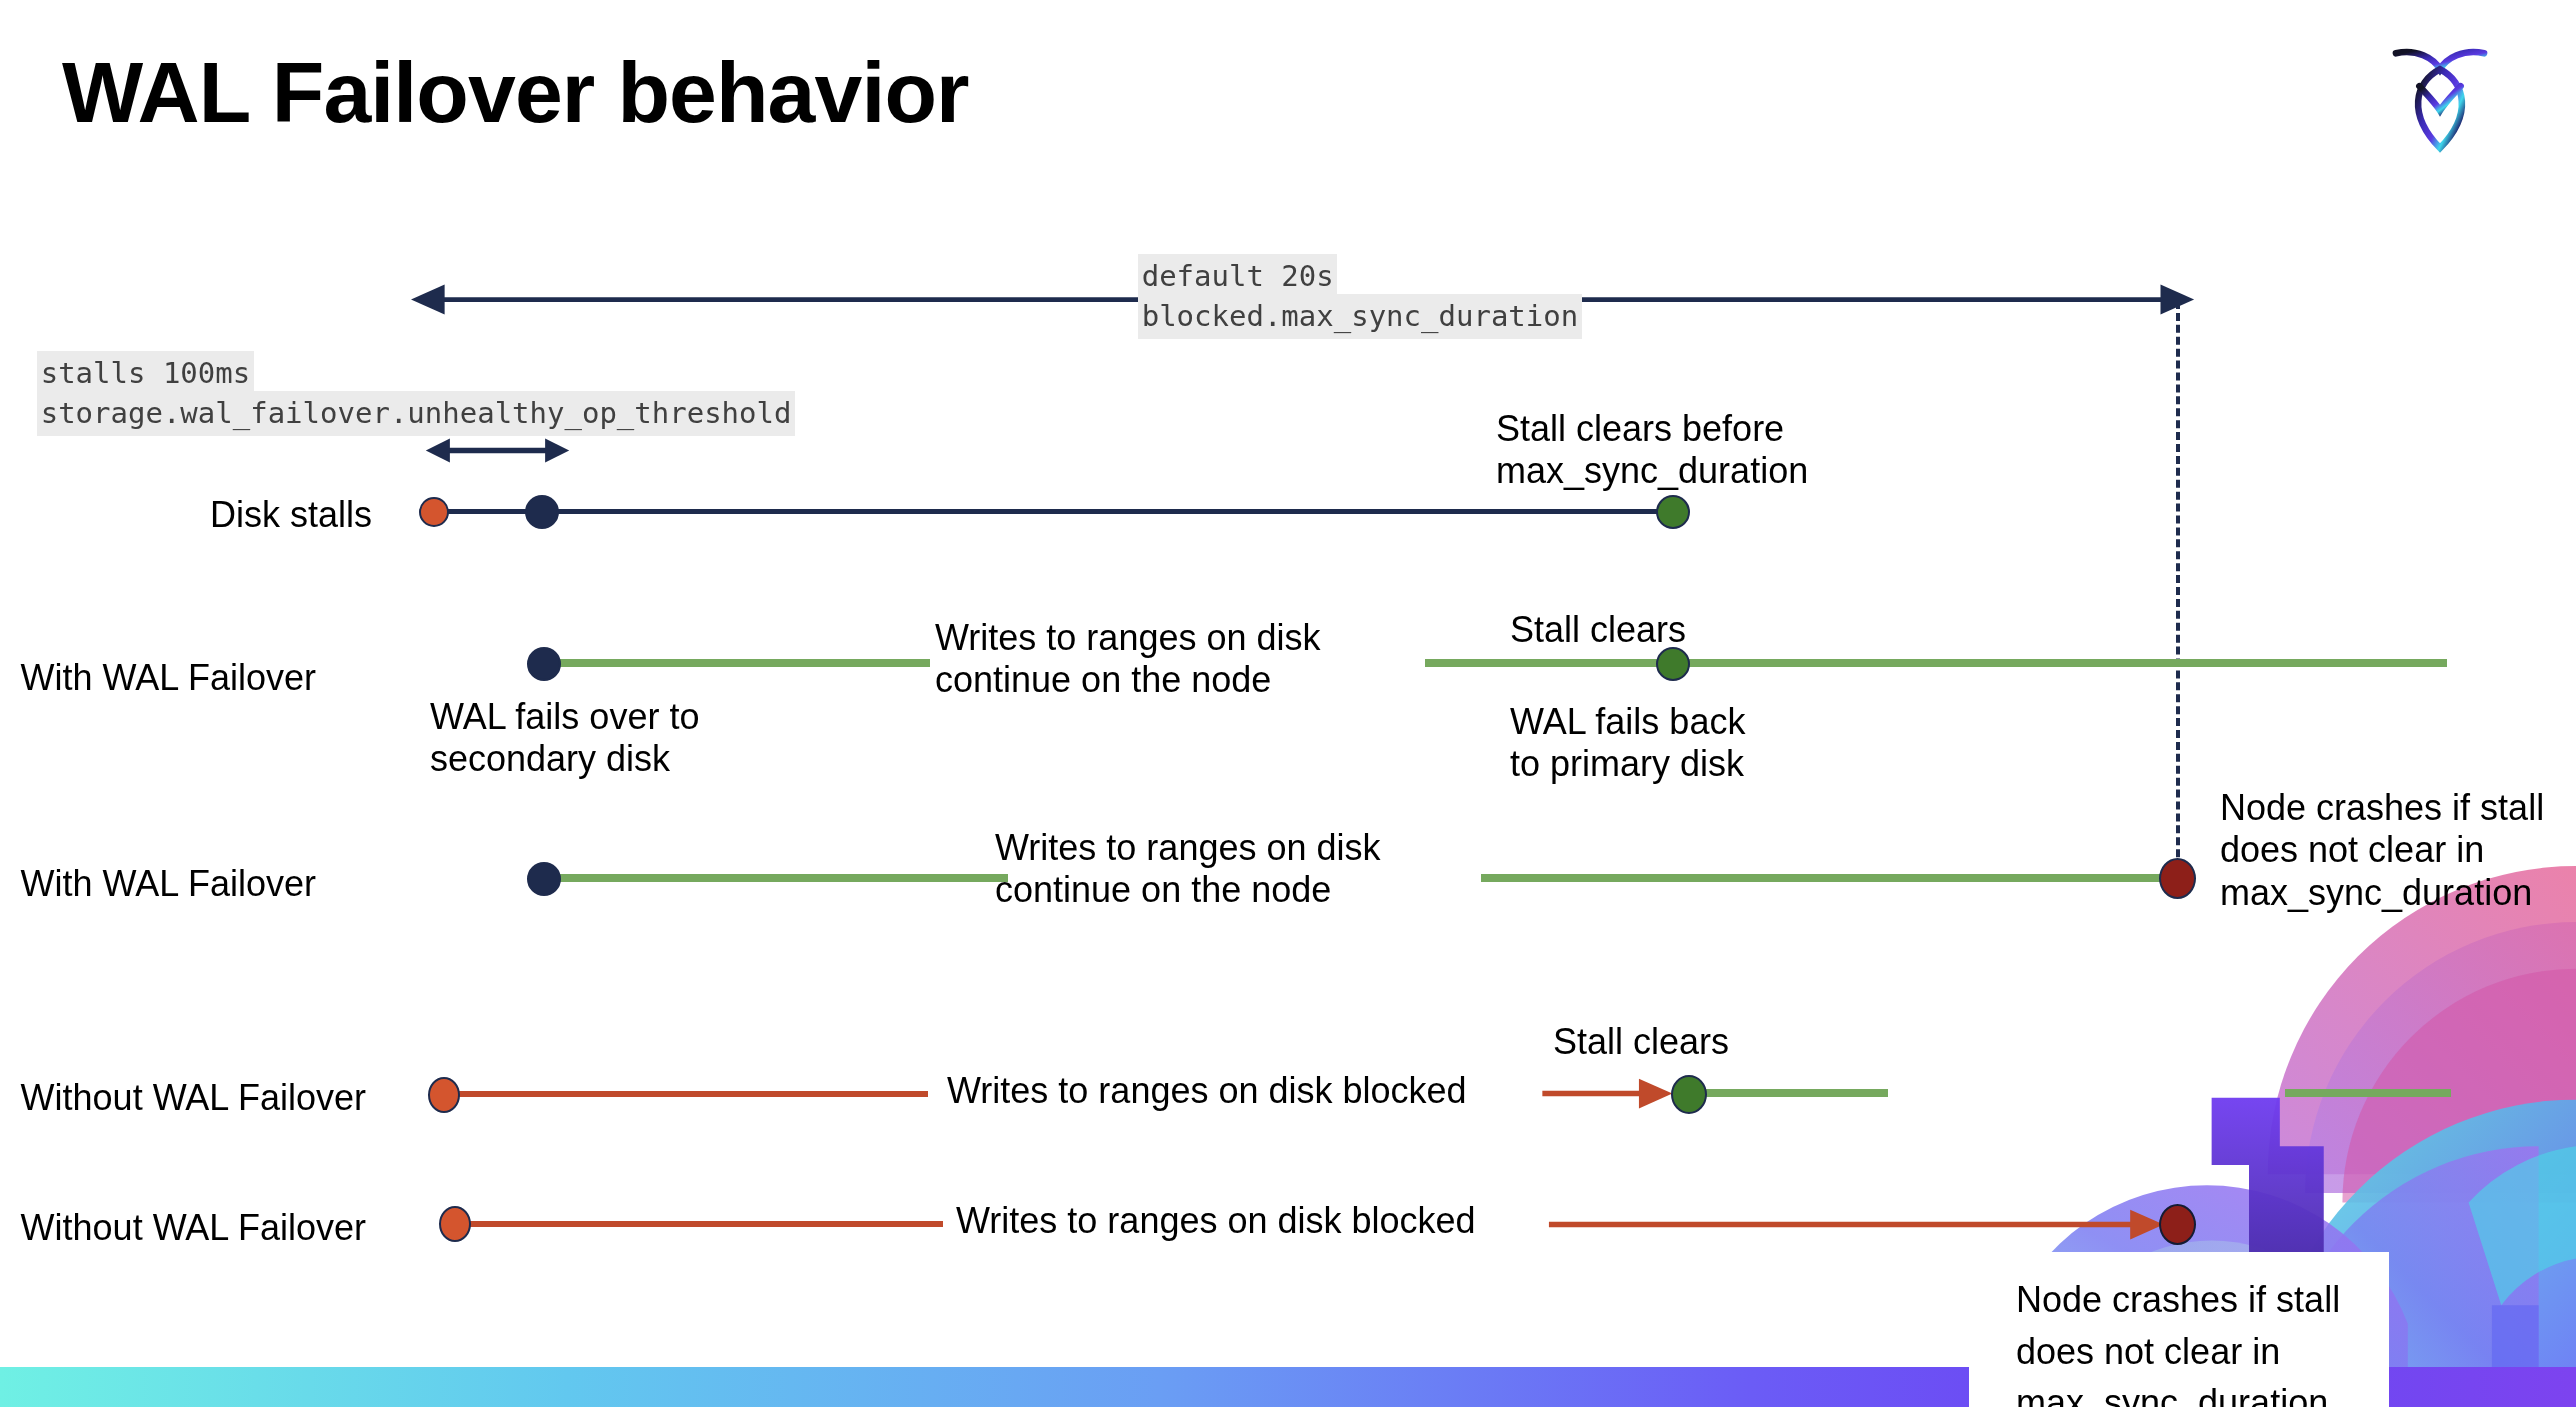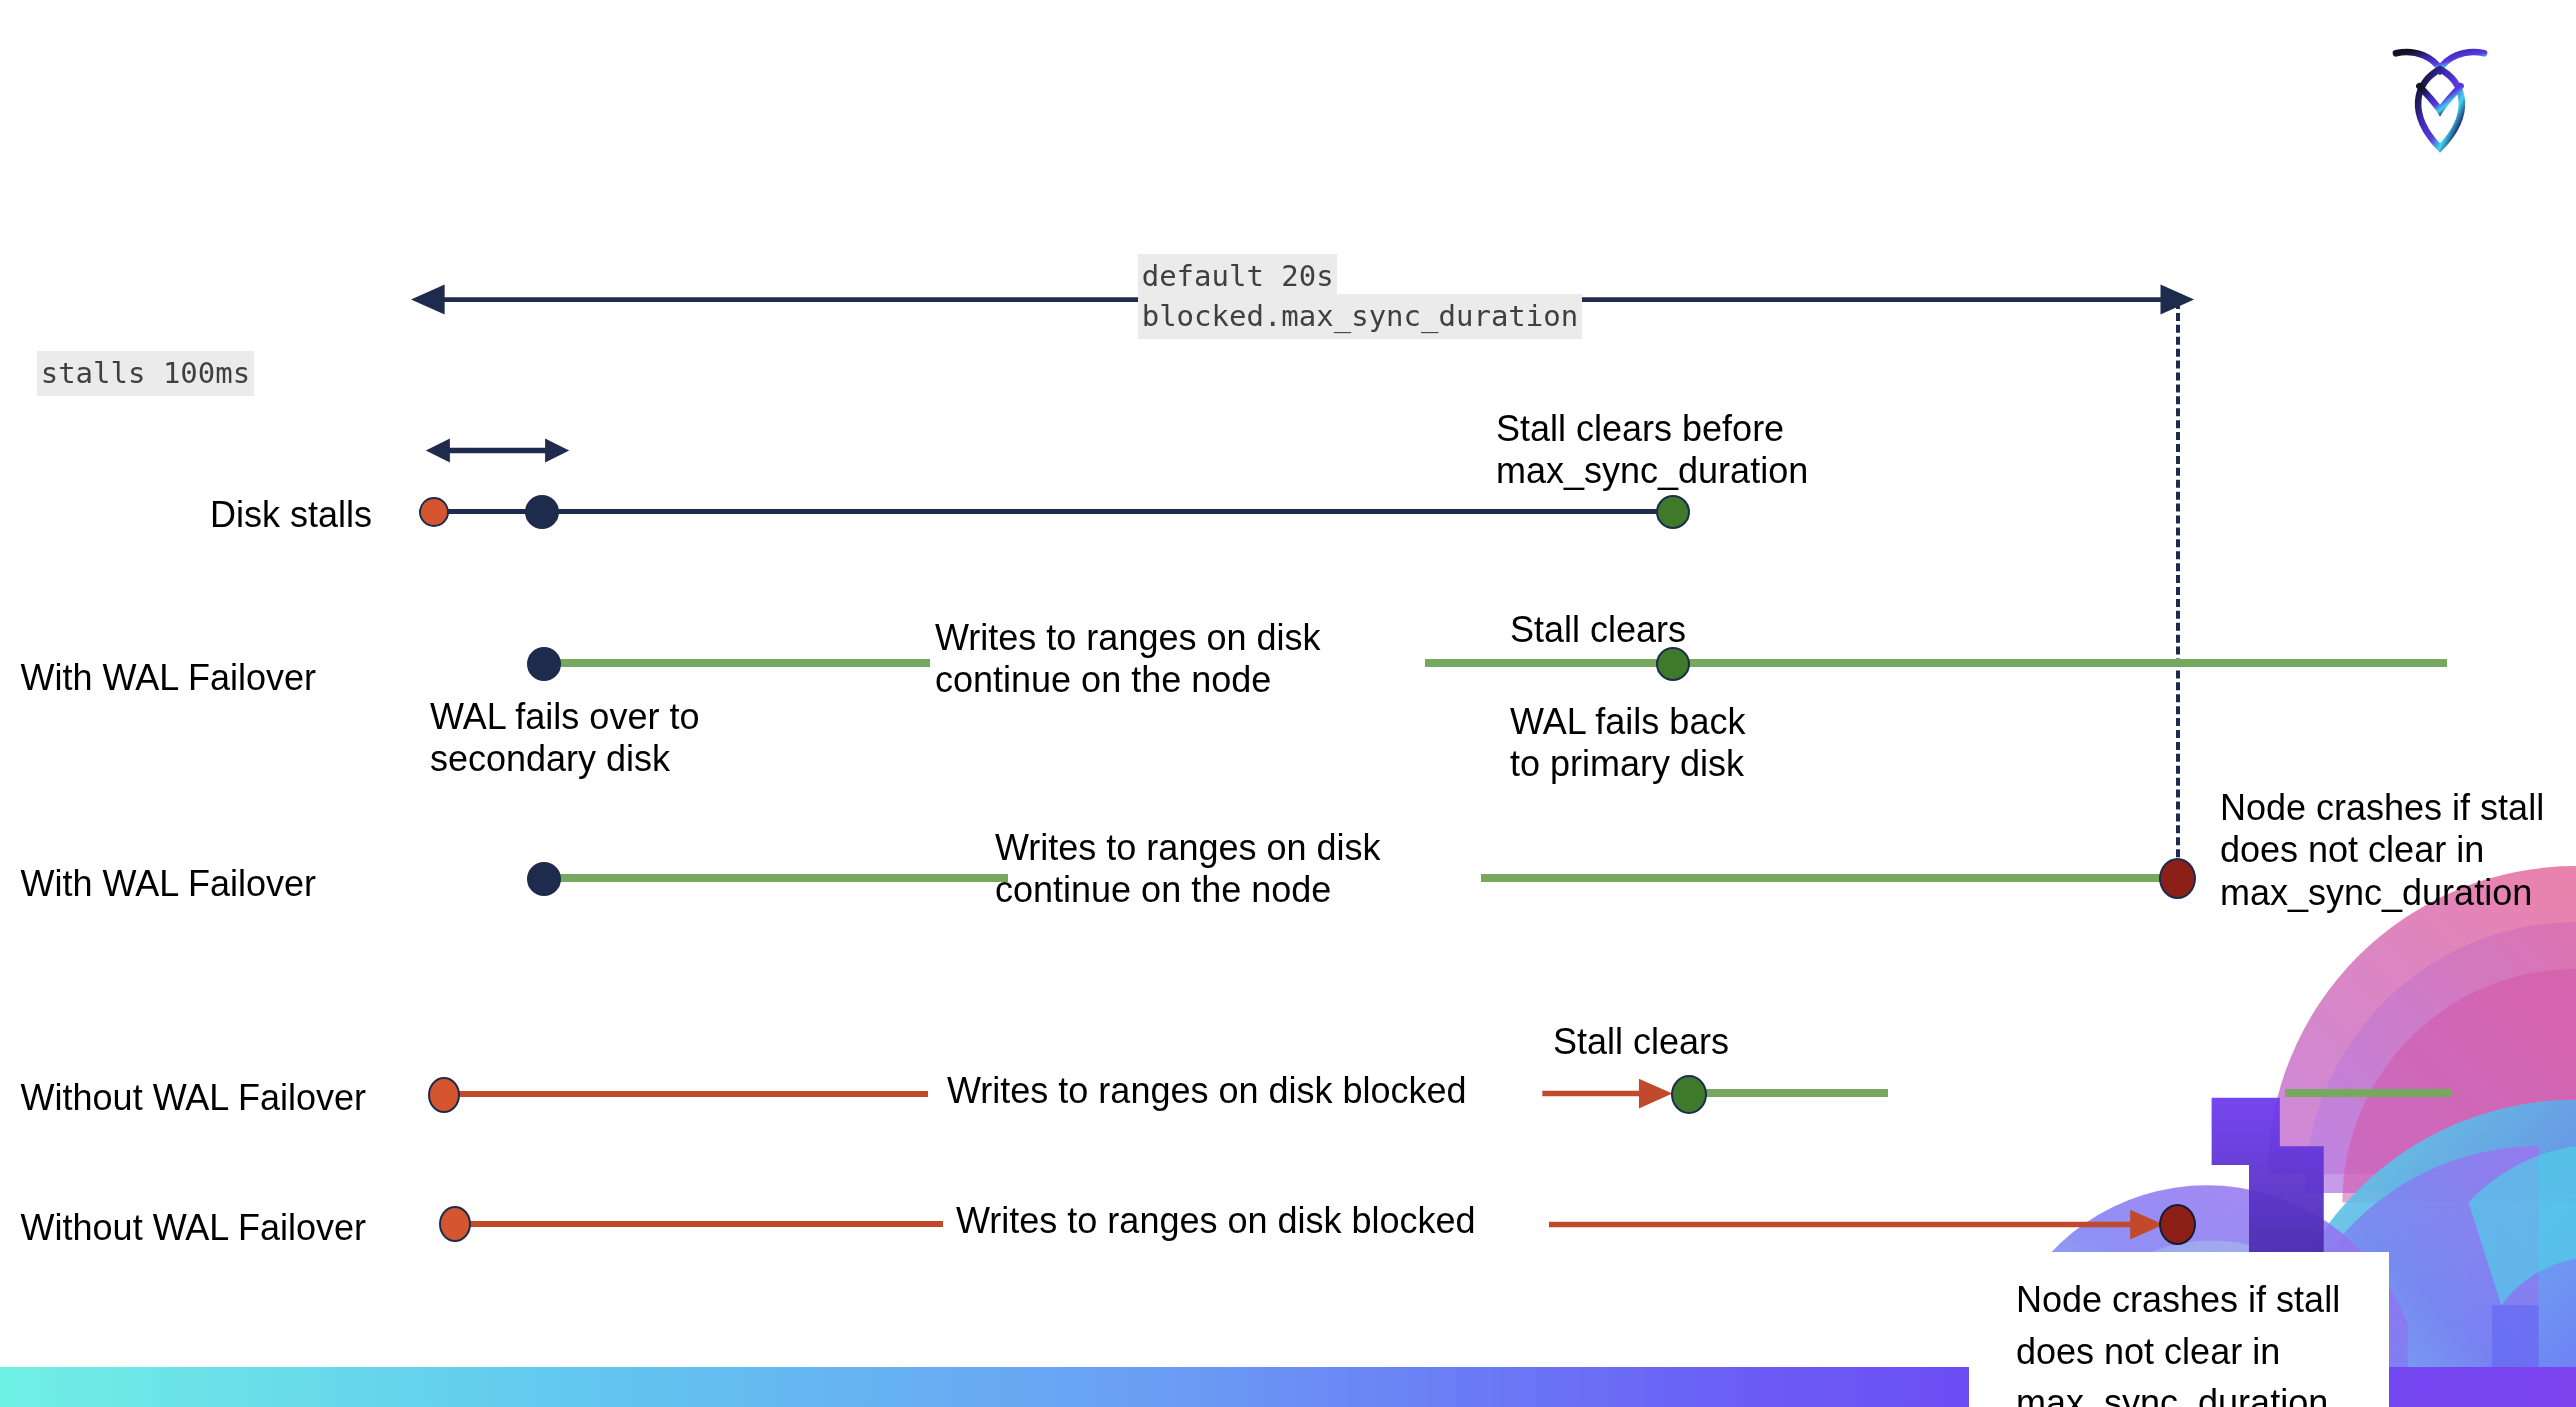--- a/index.html
+++ b/index.html
@@ -121,20 +121,21 @@
       <path d="M310,248 L383,248 L383,300 L430,300 L430,580 L350,580 L350,320 L310,320 Z" fill="url(#gE)" opacity="0.95"></path>
 
       <path d="M585,360 A190,190 0 0 1 700,300 L700,420 A130,130 0 0 0 620,470 Z" fill="#49d9e6" opacity="0.6"></path>
       <path d="M610,470 L660,470 L660,580 L610,580 Z" fill="#5c63f2" opacity="0.55"></path>
     </g>
   </svg>
 
   <div class="band"></div>
   <div class="band-mask"></div>
 
+  <div class="title">WAL Failover behavior</div>
 
   <svg class="logo" viewBox="0 0 130 145">
     <defs>
       <linearGradient id="lg" x1="0.1" y1="0.05" x2="0.95" y2="0.75">
         <stop offset="0" stop-color="#121225"></stop>
         <stop offset="0.35" stop-color="#3b2bb5"></stop>
         <stop offset="0.62" stop-color="#5a3ae0"></stop>
         <stop offset="0.82" stop-color="#3fd8ec"></stop>
         <stop offset="1" stop-color="#1c1a68"></stop>
       </linearGradient>
@@ -152,20 +153,21 @@
     <polygon points="0,24 36,8 36,40" fill="#1e2b4d"></polygon>
     <polygon points="1908,24 1872,8 1872,40" fill="#1e2b4d"></polygon>
   </svg>
 
   <div class="code" style="left:1138px;top:254px;">default 20s</div>
   <div class="code" style="left:1138px;top:294px;">blocked.max_sync_duration</div>
 
   <div class="vdash" style="left:2176px;top:301px;height:580px;"></div>
 
   <div class="code" style="left:37px;top:351px;">stalls 100ms</div>
+  <div class="code" style="left:37px;top:391px;">storage.wal_failover.unhealthy_op_threshold</div>
 
   <svg style="position:absolute;left:425px;top:432px;width:145px;height:37px;" viewBox="0 0 155 40" width="145" height="37">
     <line x1="20" y1="20" x2="135" y2="20" stroke="#1e2b4d" stroke-width="6"></line>
     <polygon points="0,20 26,7 26,33" fill="#1e2b4d"></polygon>
     <polygon points="155,20 129,7 129,33" fill="#1e2b4d"></polygon>
   </svg>
 
   <div class="lbl" style="left:210px;top:494px;">Disk stalls</div>
 
   <div class="lbl multi c" style="left:1496px;top:408px;width:374px;white-space:pre-line;">Stall clears before

